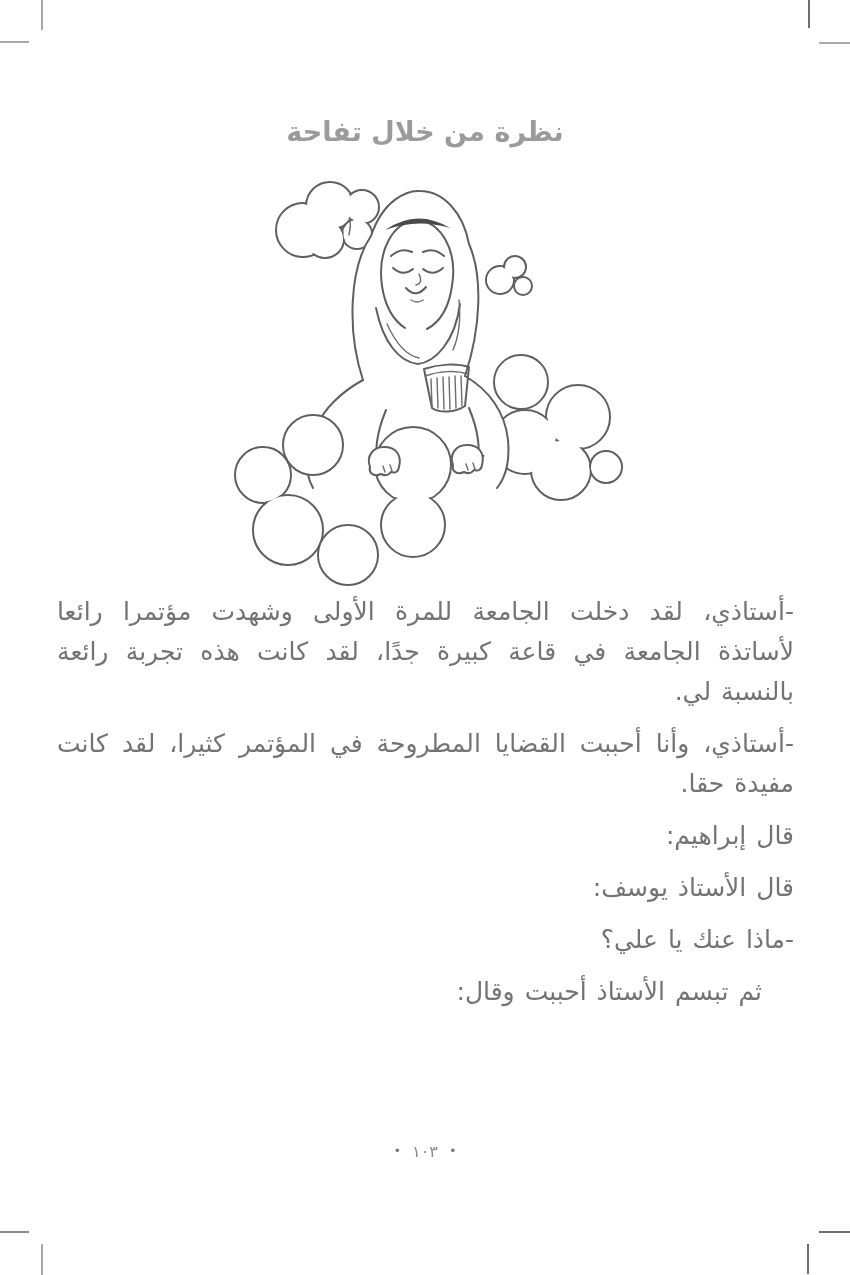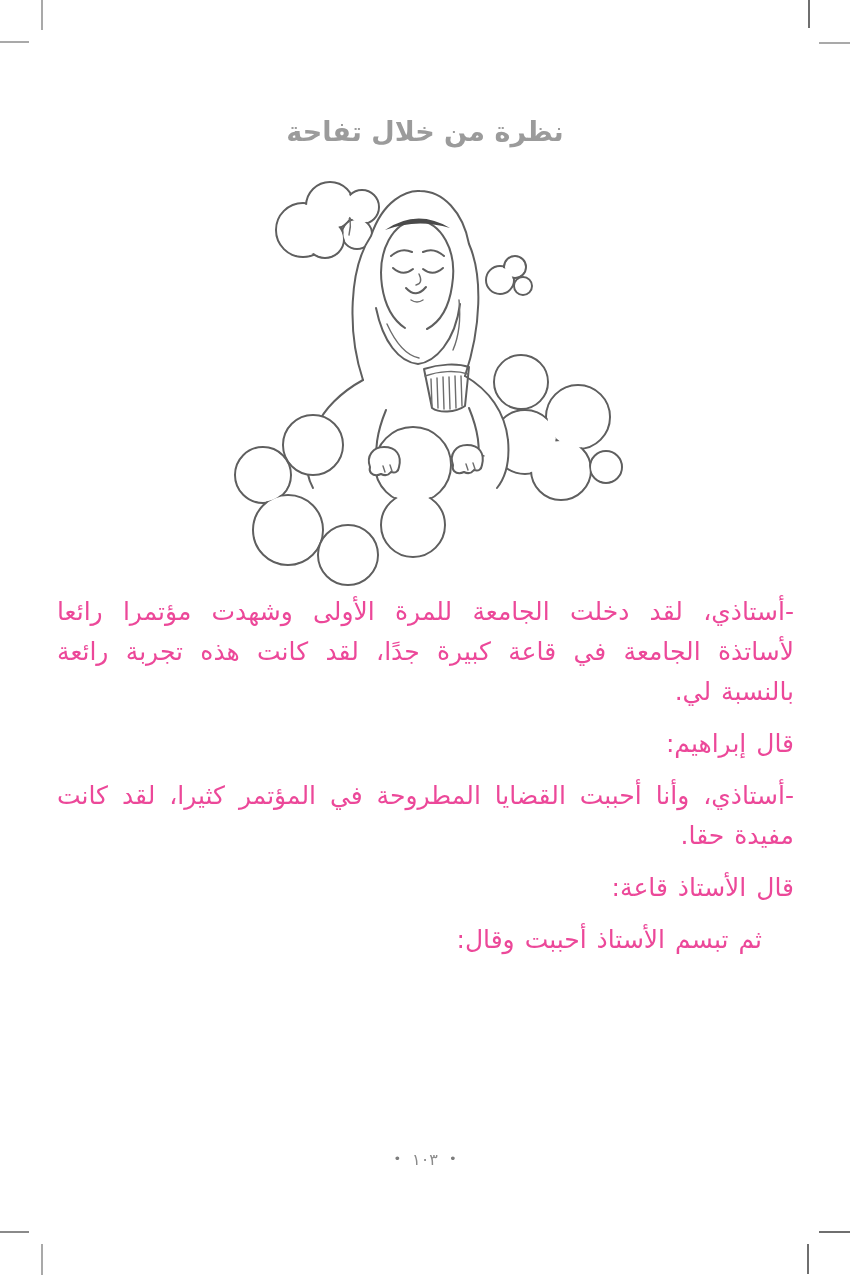--- a/index.html
+++ b/index.html
@@ -23,28 +23,28 @@
   .doc-title{
     position:absolute;top:116px;left:0;width:100%;
     text-align:center;direction:rtl;
     font-size:27px;font-weight:bold;color:#9b9b9b;
   }
   .illustration{position:absolute;left:213px;top:170px;}
 
   .text-block{
     position:absolute;left:57px;top:592px;width:737px;
     direction:rtl;text-align:justify;
-    font-size:25px;line-height:40px;color:#ec4899;word-spacing:2px;
+    font-size:25px;line-height:40px;color:#737373;word-spacing:2px;
   }
   .text-block p{margin:0 0 12px 0;}
   .text-block p.indent{padding-right:32px;}
 
   .page-footer{
     position:absolute;top:1142px;left:0;width:100%;
-    text-align:center;color:#8a8a8a;font-size:16px;direction:rtl;margin-top:8px;
+    text-align:center;color:#8a8a8a;font-size:16px;direction:rtl;
   }
   .page-footer .dot{font-size:13px;vertical-align:2px;margin:0 11px;color:#7d7d7d;}
 
   
   .ln{fill:#ffffff;stroke:#5f5f5f;stroke-width:2;}
   .st{fill:none;stroke:#5f5f5f;stroke-width:2;stroke-linecap:round;stroke-linejoin:round;}
   .stthin{fill:none;stroke:#6d6d6d;stroke-width:1.4;stroke-linecap:round;}
   .wh{fill:#ffffff;stroke:none;}
   .hair{fill:#4a4a4a;stroke:none;}
 </style>
@@ -176,23 +176,24 @@
         Q 185,304 178,302 Q 174,307 168,304 Q 162,307 158,303 Q 156,301 157,297 Z"></path>
       <path class="stthin" d="M 170,296 l 2,6 M 177,295 l 2,6"></path>
       <path class="ln" d="M 240,295 C 236,284 243,275 254,275 C 266,275 272,283 269,295
         Q 268,302 261,300 Q 257,305 251,302 Q 245,305 241,301 Q 239,299 240,295 Z"></path>
       <path class="stthin" d="M 253,294 l 2,6 M 260,293 l 2,6"></path>
     </g>
   </svg>
 
   <div class="text-block">
     <p>-أستاذي، لقد دخلت الجامعة للمرة الأولى وشهدت مؤتمرا رائعا لأساتذة الجامعة في قاعة كبيرة جدًا، لقد كانت هذه تجربة رائعة بالنسبة لي.</p>
+    <p>-أستاذي، وأنا أحببت القضايا المطروحة في المؤتمر كثيرا، لقد كانت مفيدة حقا.</p>
     <p>قال إبراهيم:</p>
-    <p>-أستاذي، وأنا أحببت القضايا المطروحة في المؤتمر كثيرا، لقد كانت مفيدة حقا.</p>
-    <p>قال الأستاذ قاعة:</p>
+    <p>قال الأستاذ يوسف:</p>
+    <p>-ماذا عنك يا علي؟</p>
     <p class="indent">ثم تبسم الأستاذ أحببت وقال:</p>
   </div>
 
   <div class="page-footer">
     <span class="dot">•</span><span>١٠٣</span><span class="dot">•</span>
   </div>
 
 </div>
 
 </body></html>

